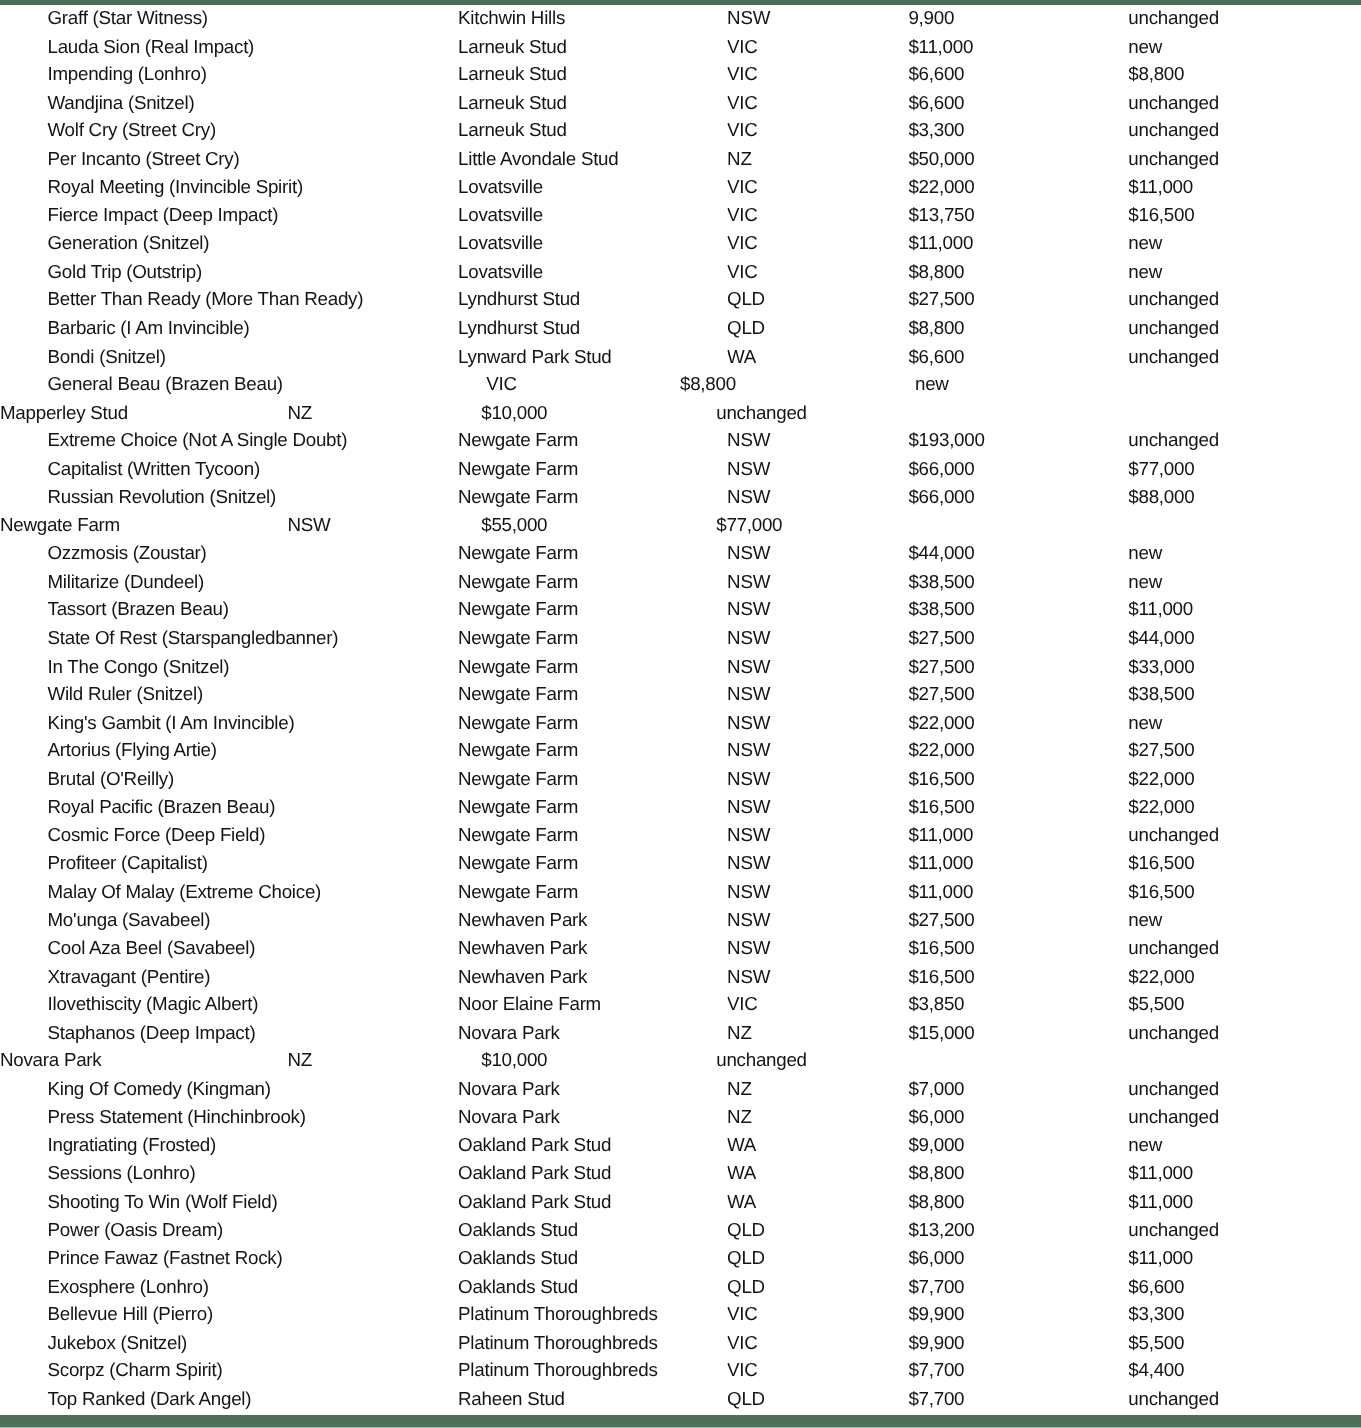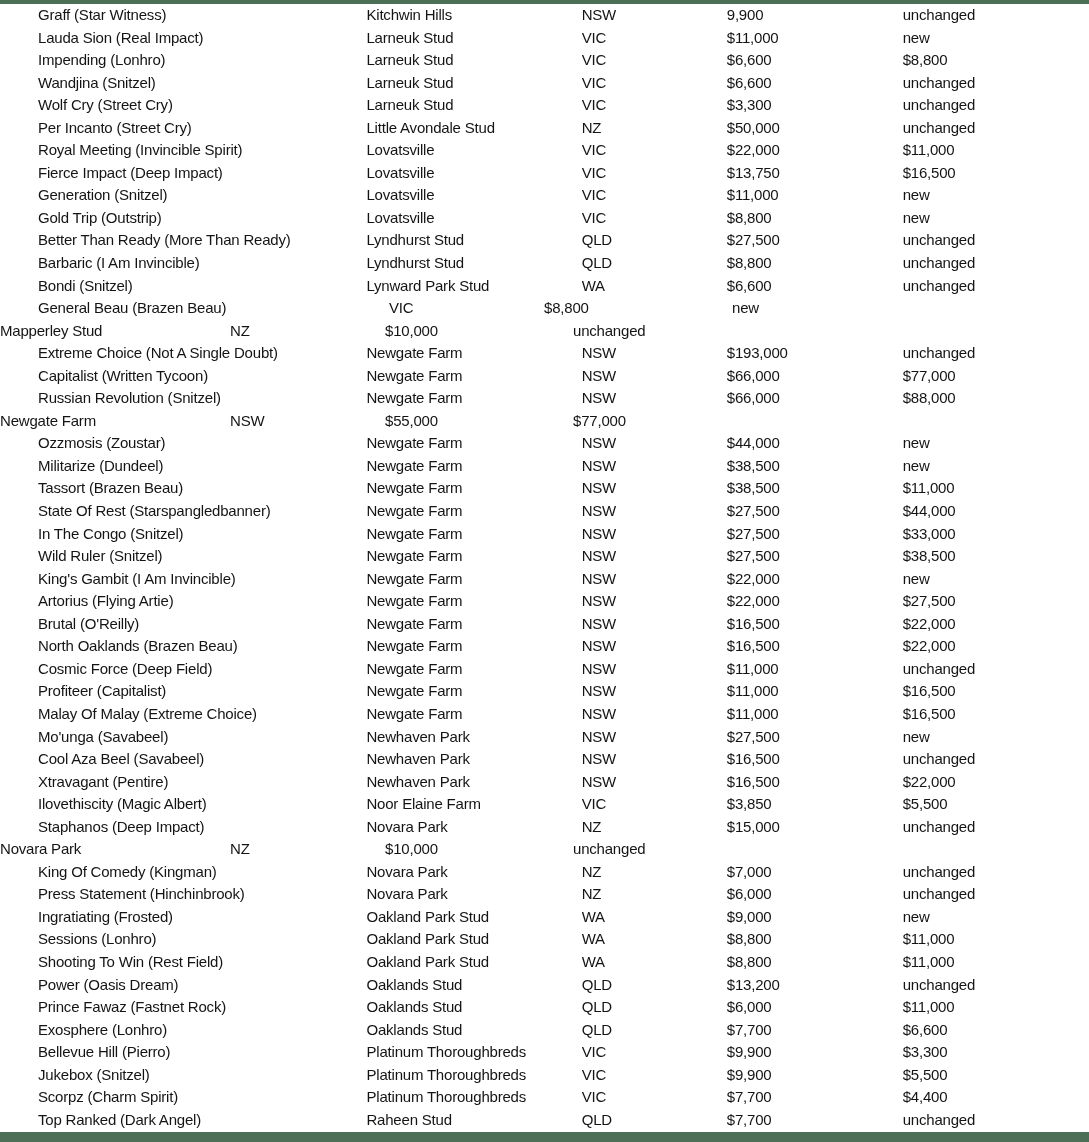--- a/index.html
+++ b/index.html
@@ -237,21 +237,21 @@
         <div class="cell c-change">$27,500</div>
       </div>
       <div class="row">
         <div class="cell c-name">Brutal (O'Reilly)</div>
         <div class="cell c-stud">Newgate Farm</div>
         <div class="cell c-state">NSW</div>
         <div class="cell c-fee">$16,500</div>
         <div class="cell c-change">$22,000</div>
       </div>
       <div class="row">
-        <div class="cell c-name">North Oaklands (Brazen Beau)</div>
+        <div class="cell c-name">Royal Pacific (Brazen Beau)</div>
         <div class="cell c-stud">Newgate Farm</div>
         <div class="cell c-state">NSW</div>
         <div class="cell c-fee">$16,500</div>
         <div class="cell c-change">$22,000</div>
       </div>
       <div class="row">
         <div class="cell c-name">Cosmic Force (Deep Field)</div>
         <div class="cell c-stud">Newgate Farm</div>
         <div class="cell c-state">NSW</div>
         <div class="cell c-fee">$11,000</div>
@@ -334,21 +334,21 @@
         <div class="cell c-change">new</div>
       </div>
       <div class="row">
         <div class="cell c-name">Sessions (Lonhro)</div>
         <div class="cell c-stud">Oakland Park Stud</div>
         <div class="cell c-state">WA</div>
         <div class="cell c-fee">$8,800</div>
         <div class="cell c-change">$11,000</div>
       </div>
       <div class="row">
-        <div class="cell c-name">Shooting To Win (Rest Field)</div>
+        <div class="cell c-name">Shooting To Win (Wolf Field)</div>
         <div class="cell c-stud">Oakland Park Stud</div>
         <div class="cell c-state">WA</div>
         <div class="cell c-fee">$8,800</div>
         <div class="cell c-change">$11,000</div>
       </div>
       <div class="row">
         <div class="cell c-name">Power (Oasis Dream)</div>
         <div class="cell c-stud">Oaklands Stud</div>
         <div class="cell c-state">QLD</div>
         <div class="cell c-fee">$13,200</div>

